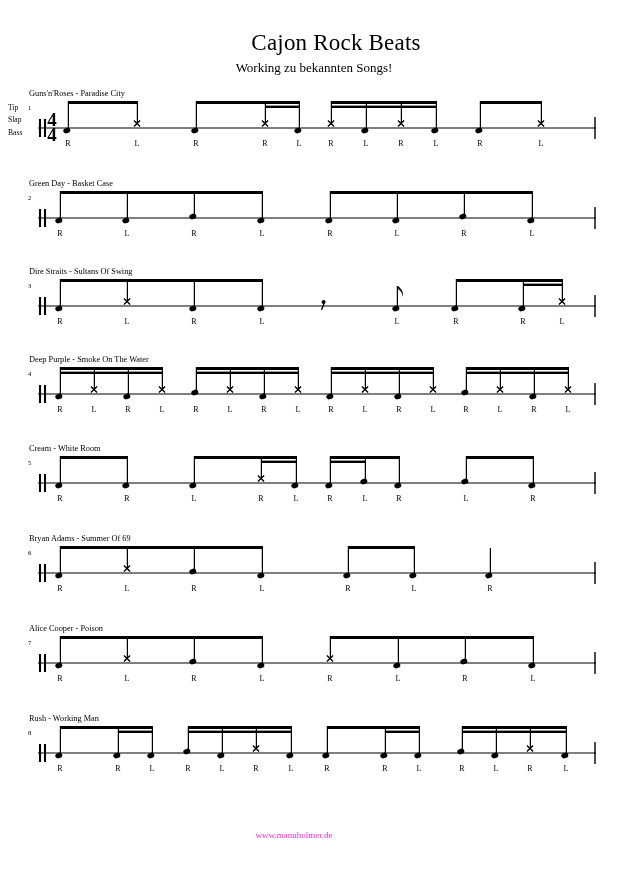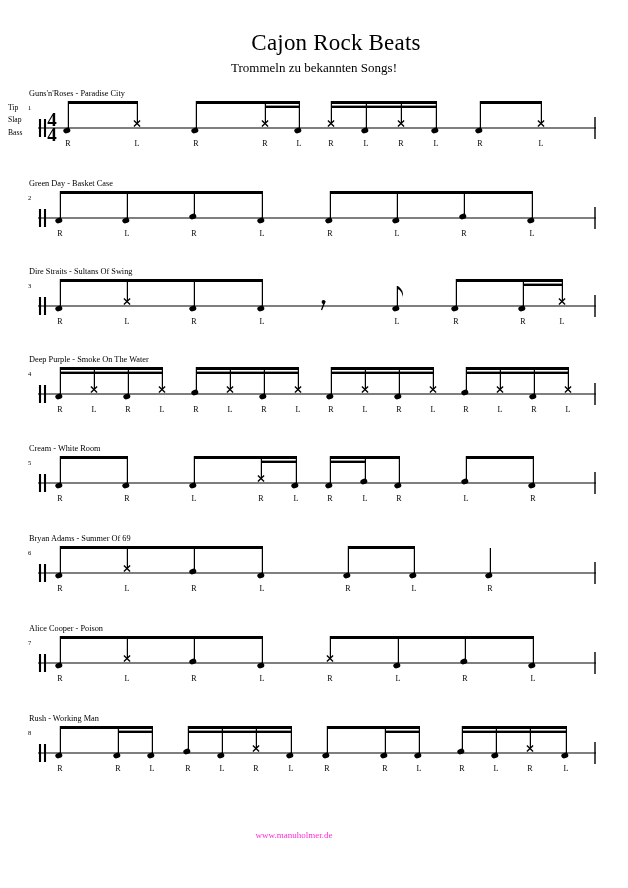--- a/index.html
+++ b/index.html
@@ -24,21 +24,21 @@
   svg text{font-family:"Liberation Serif","DejaVu Serif",serif;}
   .song-title{font-size:8.3px;}
   .meas-num{font-size:6.5px;}
   .stick{font-size:8px;}
   .clef-label{font-size:7.6px;}
 </style>
 </head>
 <body>
 
 <div class="title">Cajon Rock Beats</div>
-<div class="subtitle">Trommeln zu bekannten Songs!</div>
+<div class="subtitle">Working zu bekannten Songs!</div>
 
 <svg id="sheet" width="628" height="888" viewBox="0 0 628 888" xmlns="http://www.w3.org/2000/svg">
   <g id="systems-layer">
       <g>
         <text x="29" y="96" text-anchor="start" fill="#000000" class="song-title">Guns'n'Roses - Paradise City</text>
         <text x="28" y="110" text-anchor="start" fill="#000000" class="meas-num">1</text>
         <text x="8" y="110" text-anchor="start" fill="#000000" class="clef-label">Tip</text>
         <text x="8" y="122" text-anchor="start" fill="#000000" class="clef-label">Slap</text>
         <text x="8" y="135" text-anchor="start" fill="#000000" class="clef-label">Bass</text>
         <g>

